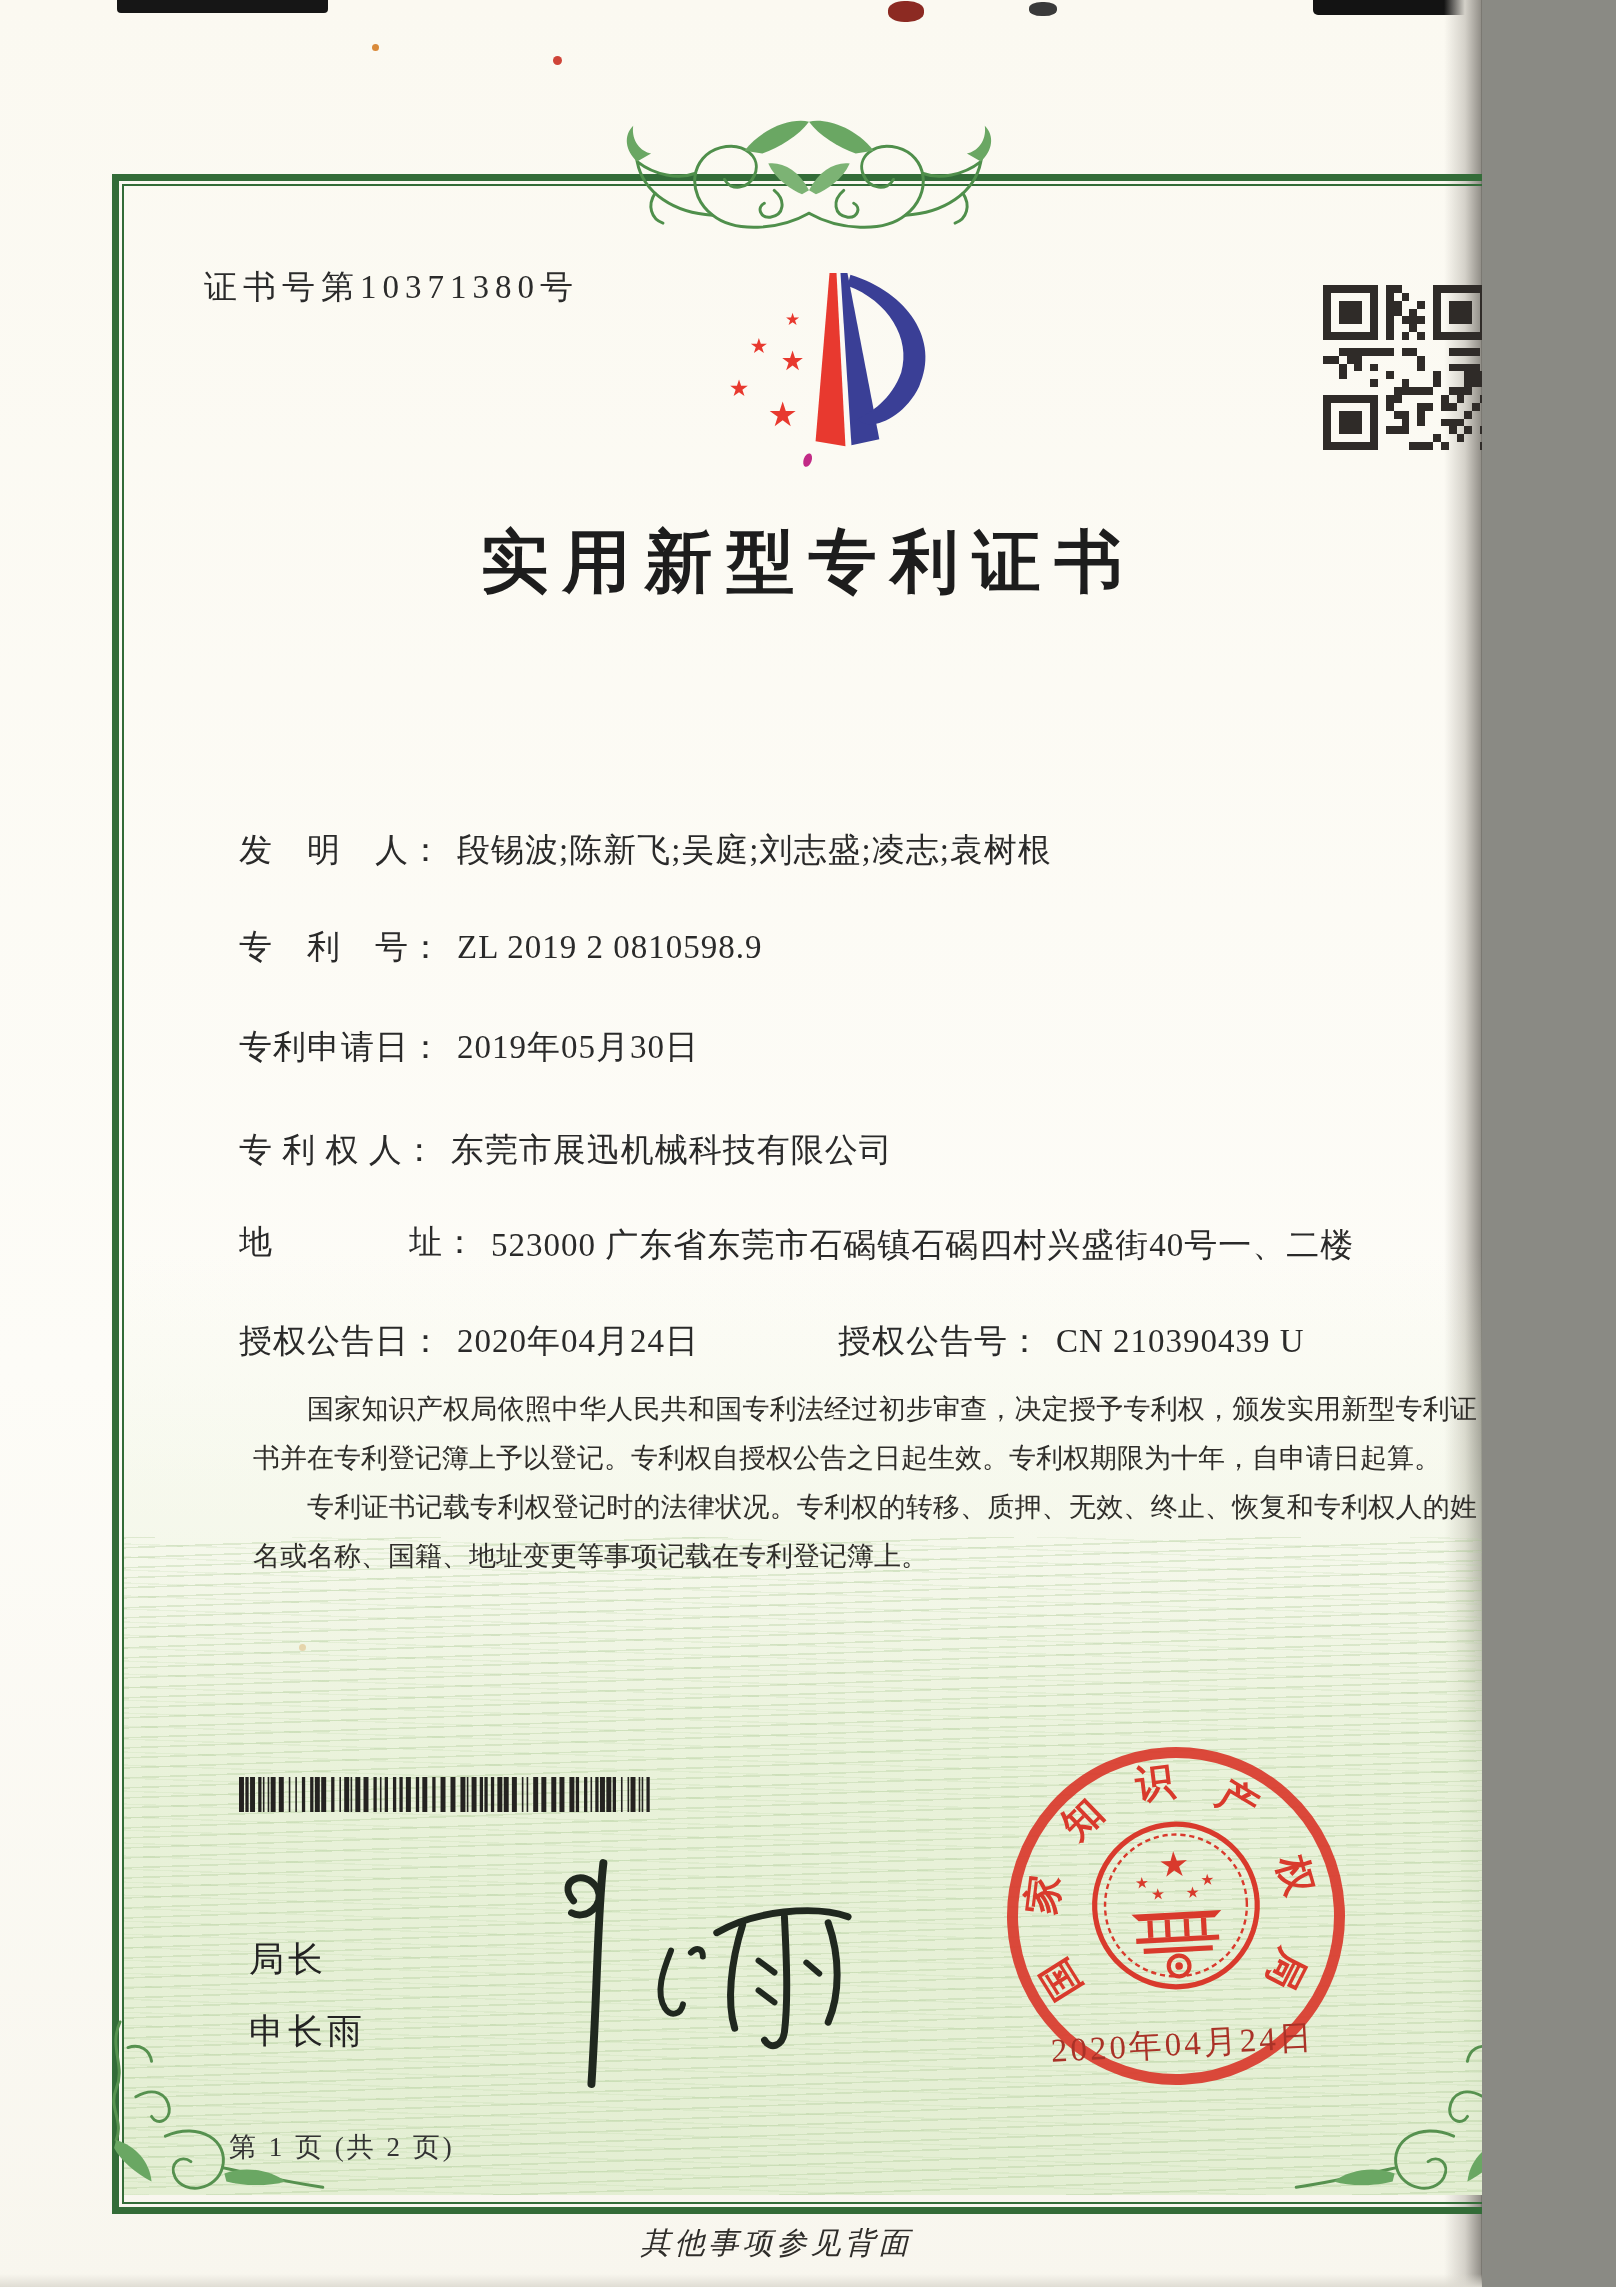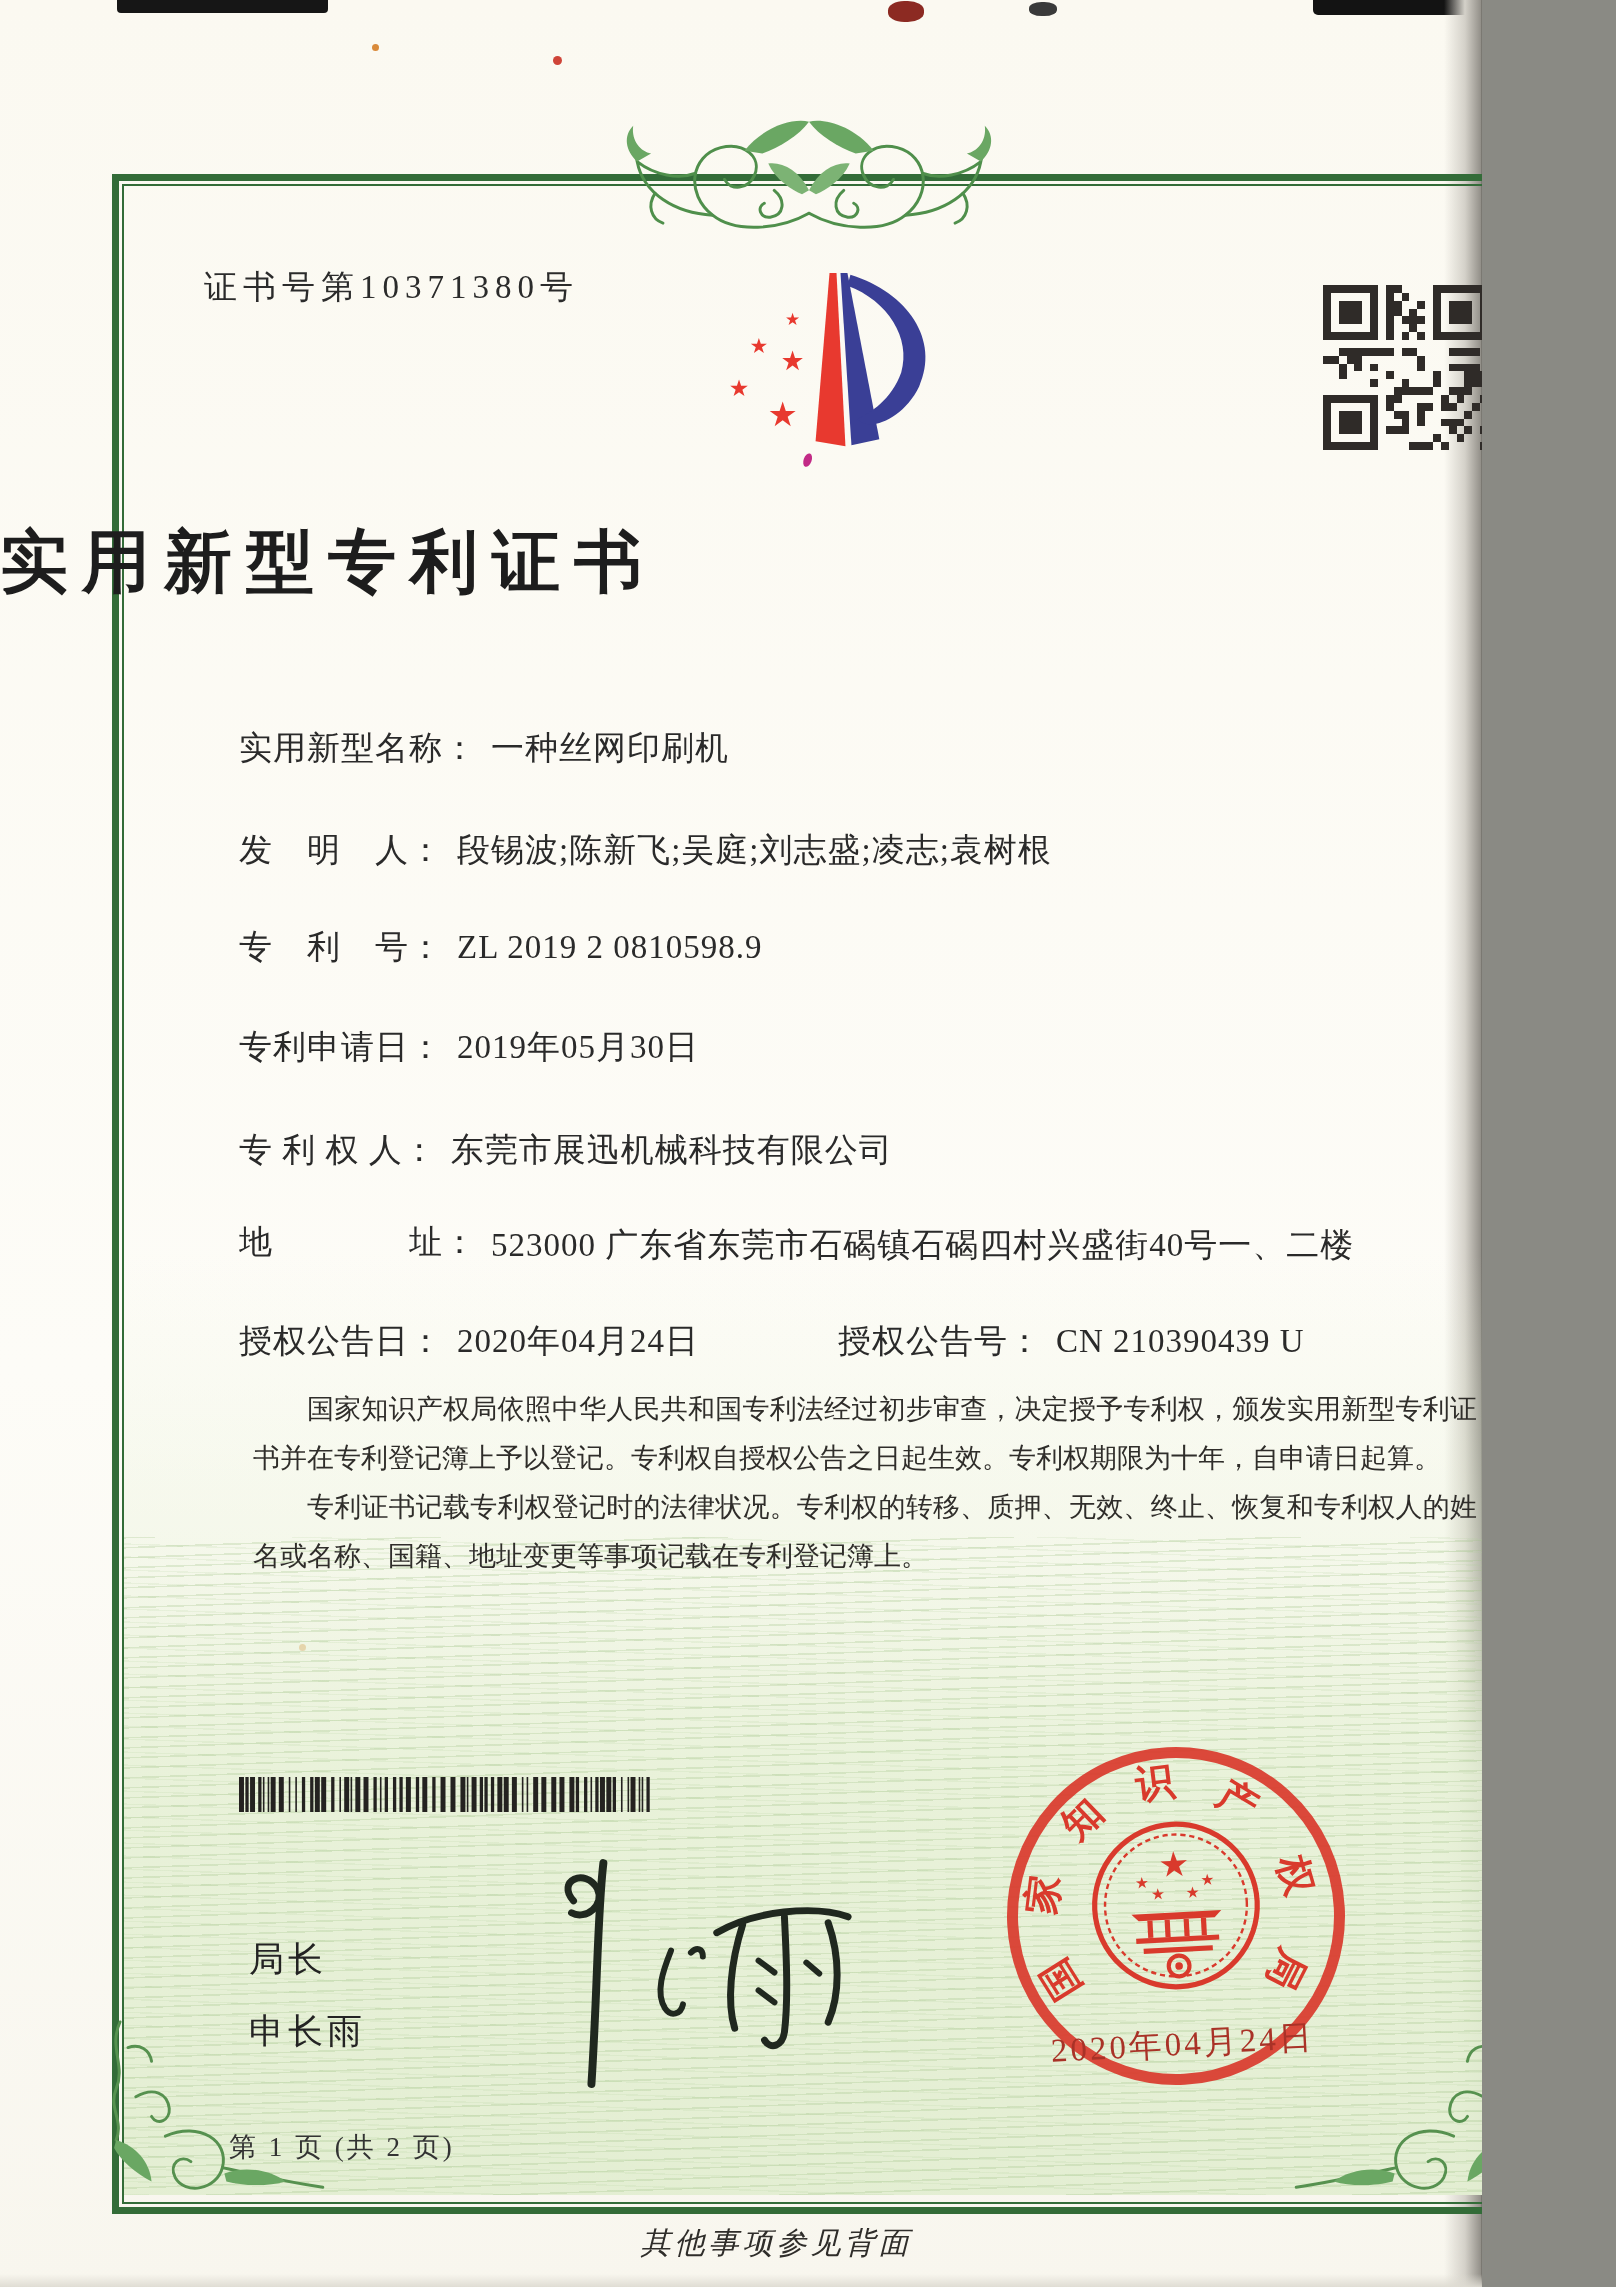--- a/index.html
+++ b/index.html
@@ -33,21 +33,21 @@
                    repeating-linear-gradient(2deg,rgba(173,205,150,.16) 0 1.4px,rgba(255,255,255,0) 1.4px 13px);}
   
   .orn{position:absolute;pointer-events:none;}
   .orn-top{left:595px;top:96px;width:428px;height:149px;}
   .orn-bl{left:105px;top:2018px;width:224px;height:187px;}
   .orn-br{left:1290px;top:2018px;width:224px;height:187px;transform:scaleX(-1);}
   
   .certno{position:absolute;left:204px;top:265px;font-size:33px;letter-spacing:6px;color:#2b2b2b;}
   .logo{position:absolute;left:711px;top:245px;width:249px;height:237px;}
   .qr{position:absolute;left:1323px;top:285px;width:165px;height:165px;}
-  .title{position:absolute;left:0;top:517px;width:1617px;
+  .title{position:absolute;left:0;top:517px;width:1617px;text-align:center;
          font-size:68px;font-weight:bold;letter-spacing:14px;color:#1d1d1d;}
   
   .frow{position:absolute;left:239px;font-size:33px;color:#2a2a2a;}
   .flabel{letter-spacing:1px;}
   .fvalue{margin-left:14px;letter-spacing:1px;}
   .fvalue.wrap{display:inline-block;width:868px;vertical-align:top;line-height:50px;}
   .grant2{position:absolute;left:599px;}
   
   .bodytext{position:absolute;left:253px;top:1385px;width:1224px;font-size:27px;
             line-height:49px;color:#2f2d2a;text-align:justify;}
@@ -264,23 +264,20 @@
       <rect x="17" y="19" width="1" height="1" fill="#2f2b28"></rect>
       <rect x="11" y="20" width="1" height="1" fill="#2f2b28"></rect>
       <rect x="12" y="20" width="1" height="1" fill="#2f2b28"></rect>
       <rect x="13" y="20" width="1" height="1" fill="#2f2b28"></rect>
       <rect x="15" y="20" width="1" height="1" fill="#2f2b28"></rect>
       <rect x="20" y="20" width="1" height="1" fill="#2f2b28"></rect>
     </svg>
 
   <div class="title">实用新型专利证书</div>
 
-  <div class="frow" style="top:726px">
-    <span class="flabel">实用新型名称：</span><span class="fvalue">一种丝网印刷机</span>
-  </div>
   <div class="frow" style="top:828px">
     <span class="flabel">发　明　人：</span><span class="fvalue">段锡波;陈新飞;吴庭;刘志盛;凌志;袁树根</span>
   </div>
   <div class="frow" style="top:925px">
     <span class="flabel">专　利　号：</span><span class="fvalue">ZL 2019 2 0810598.9</span>
   </div>
   <div class="frow" style="top:1025px">
     <span class="flabel">专利申请日：</span><span class="fvalue">2019年05月30日</span>
   </div>
   <div class="frow" style="top:1128px">

